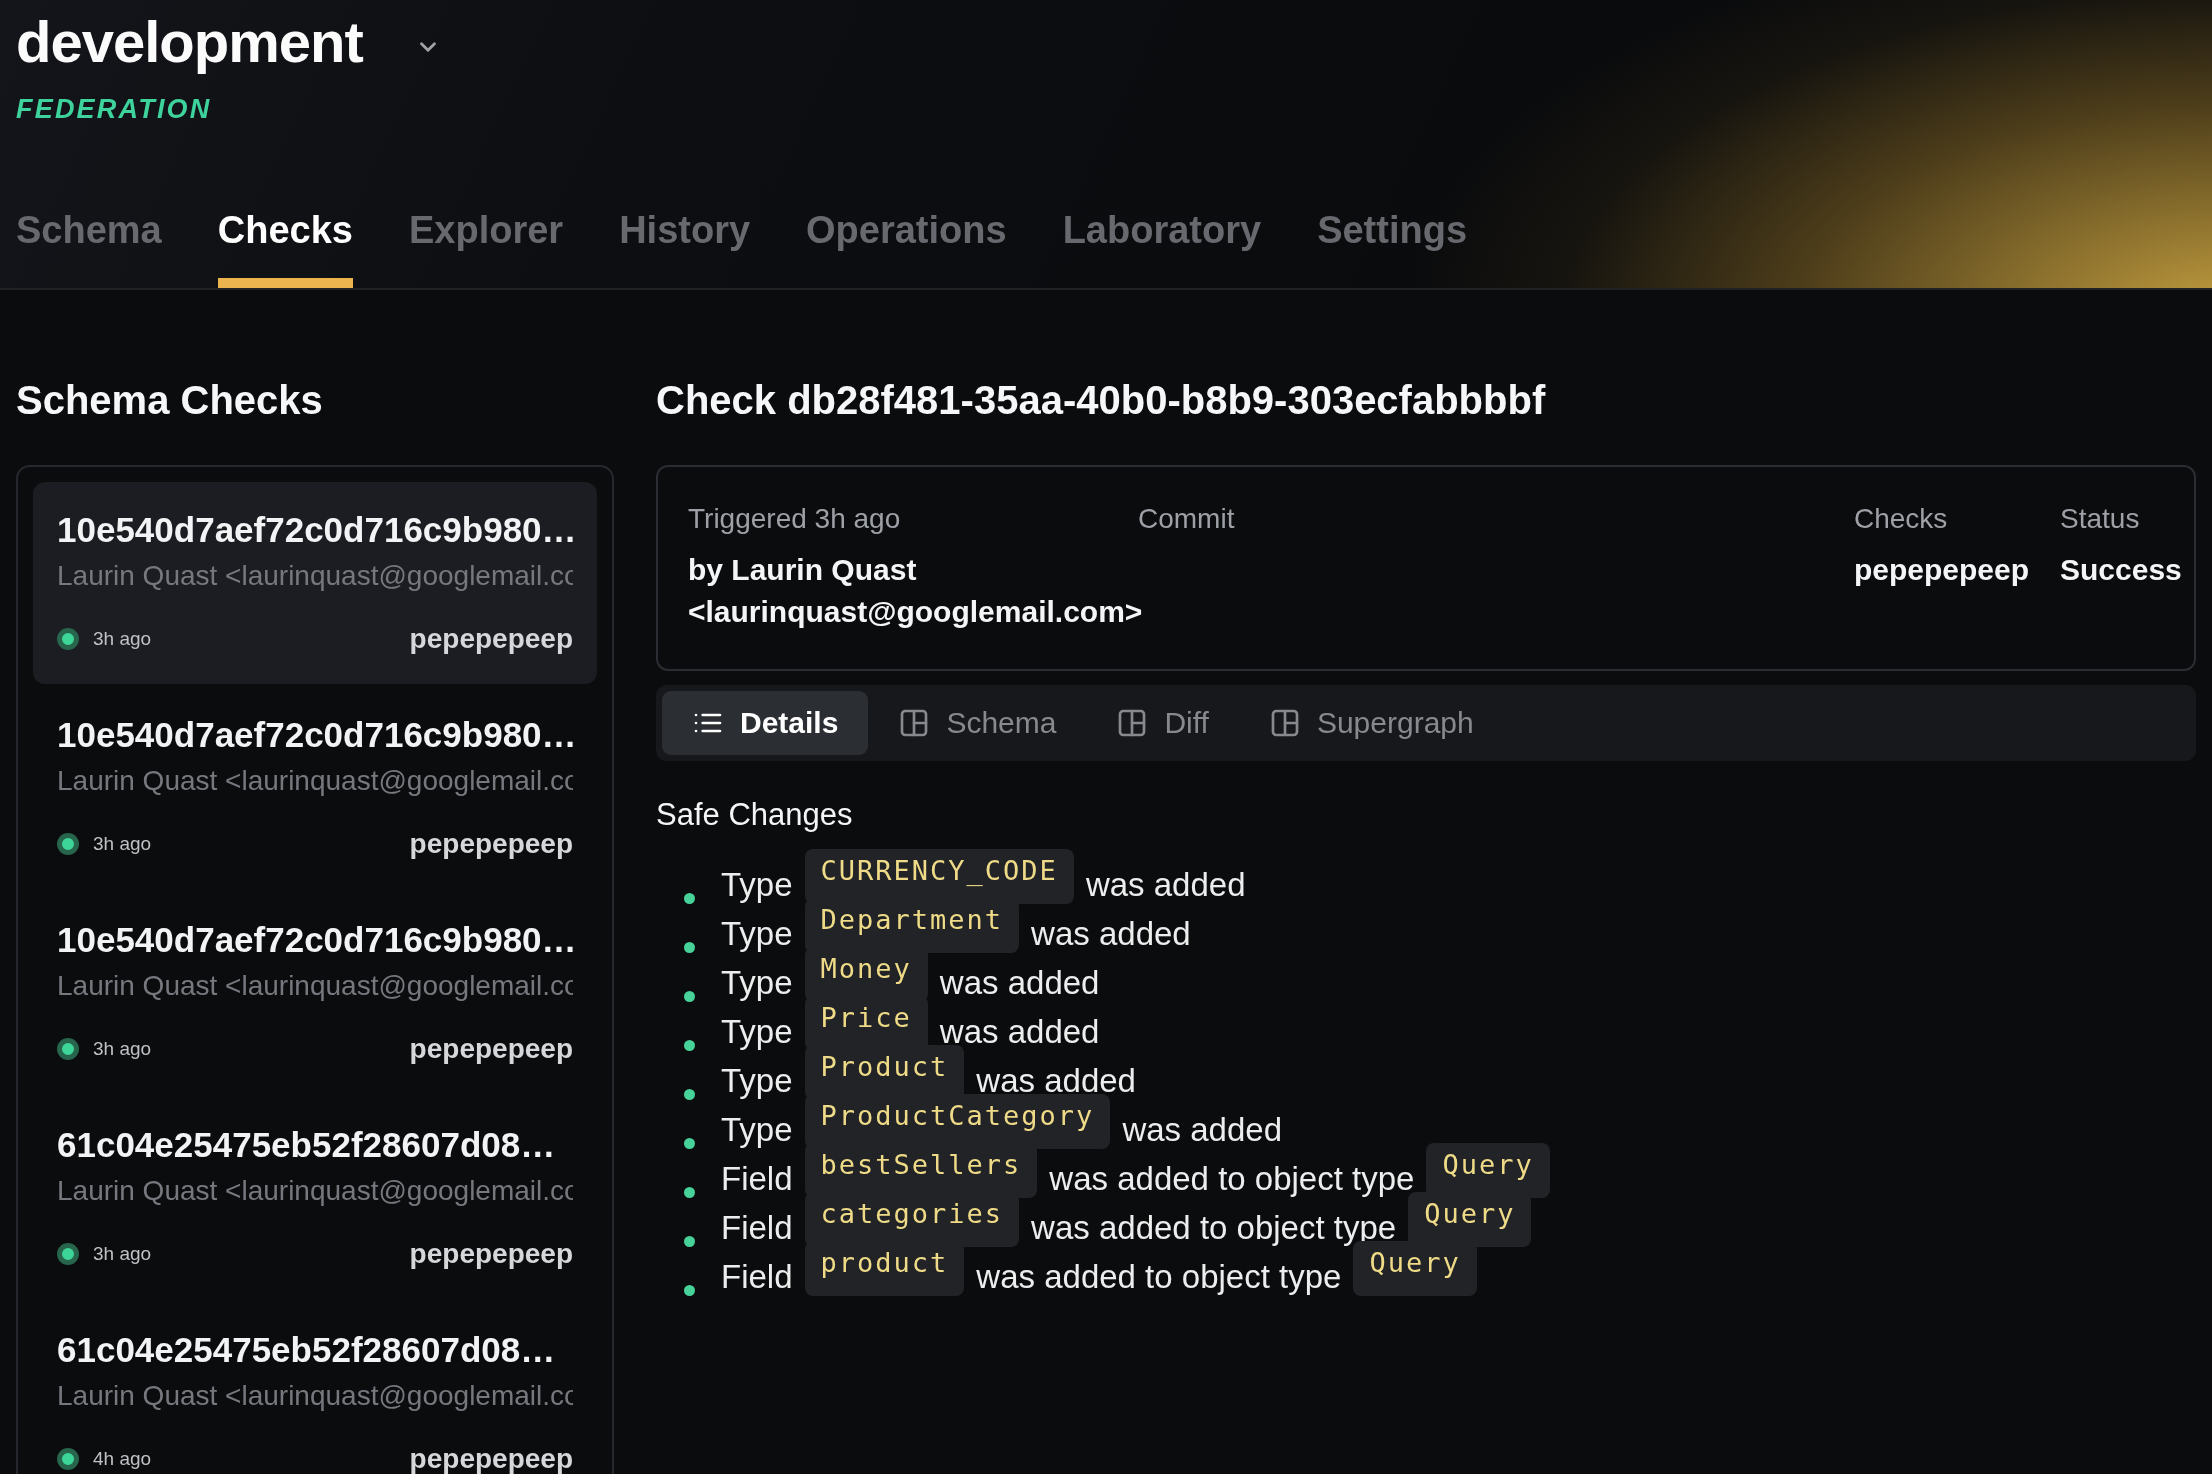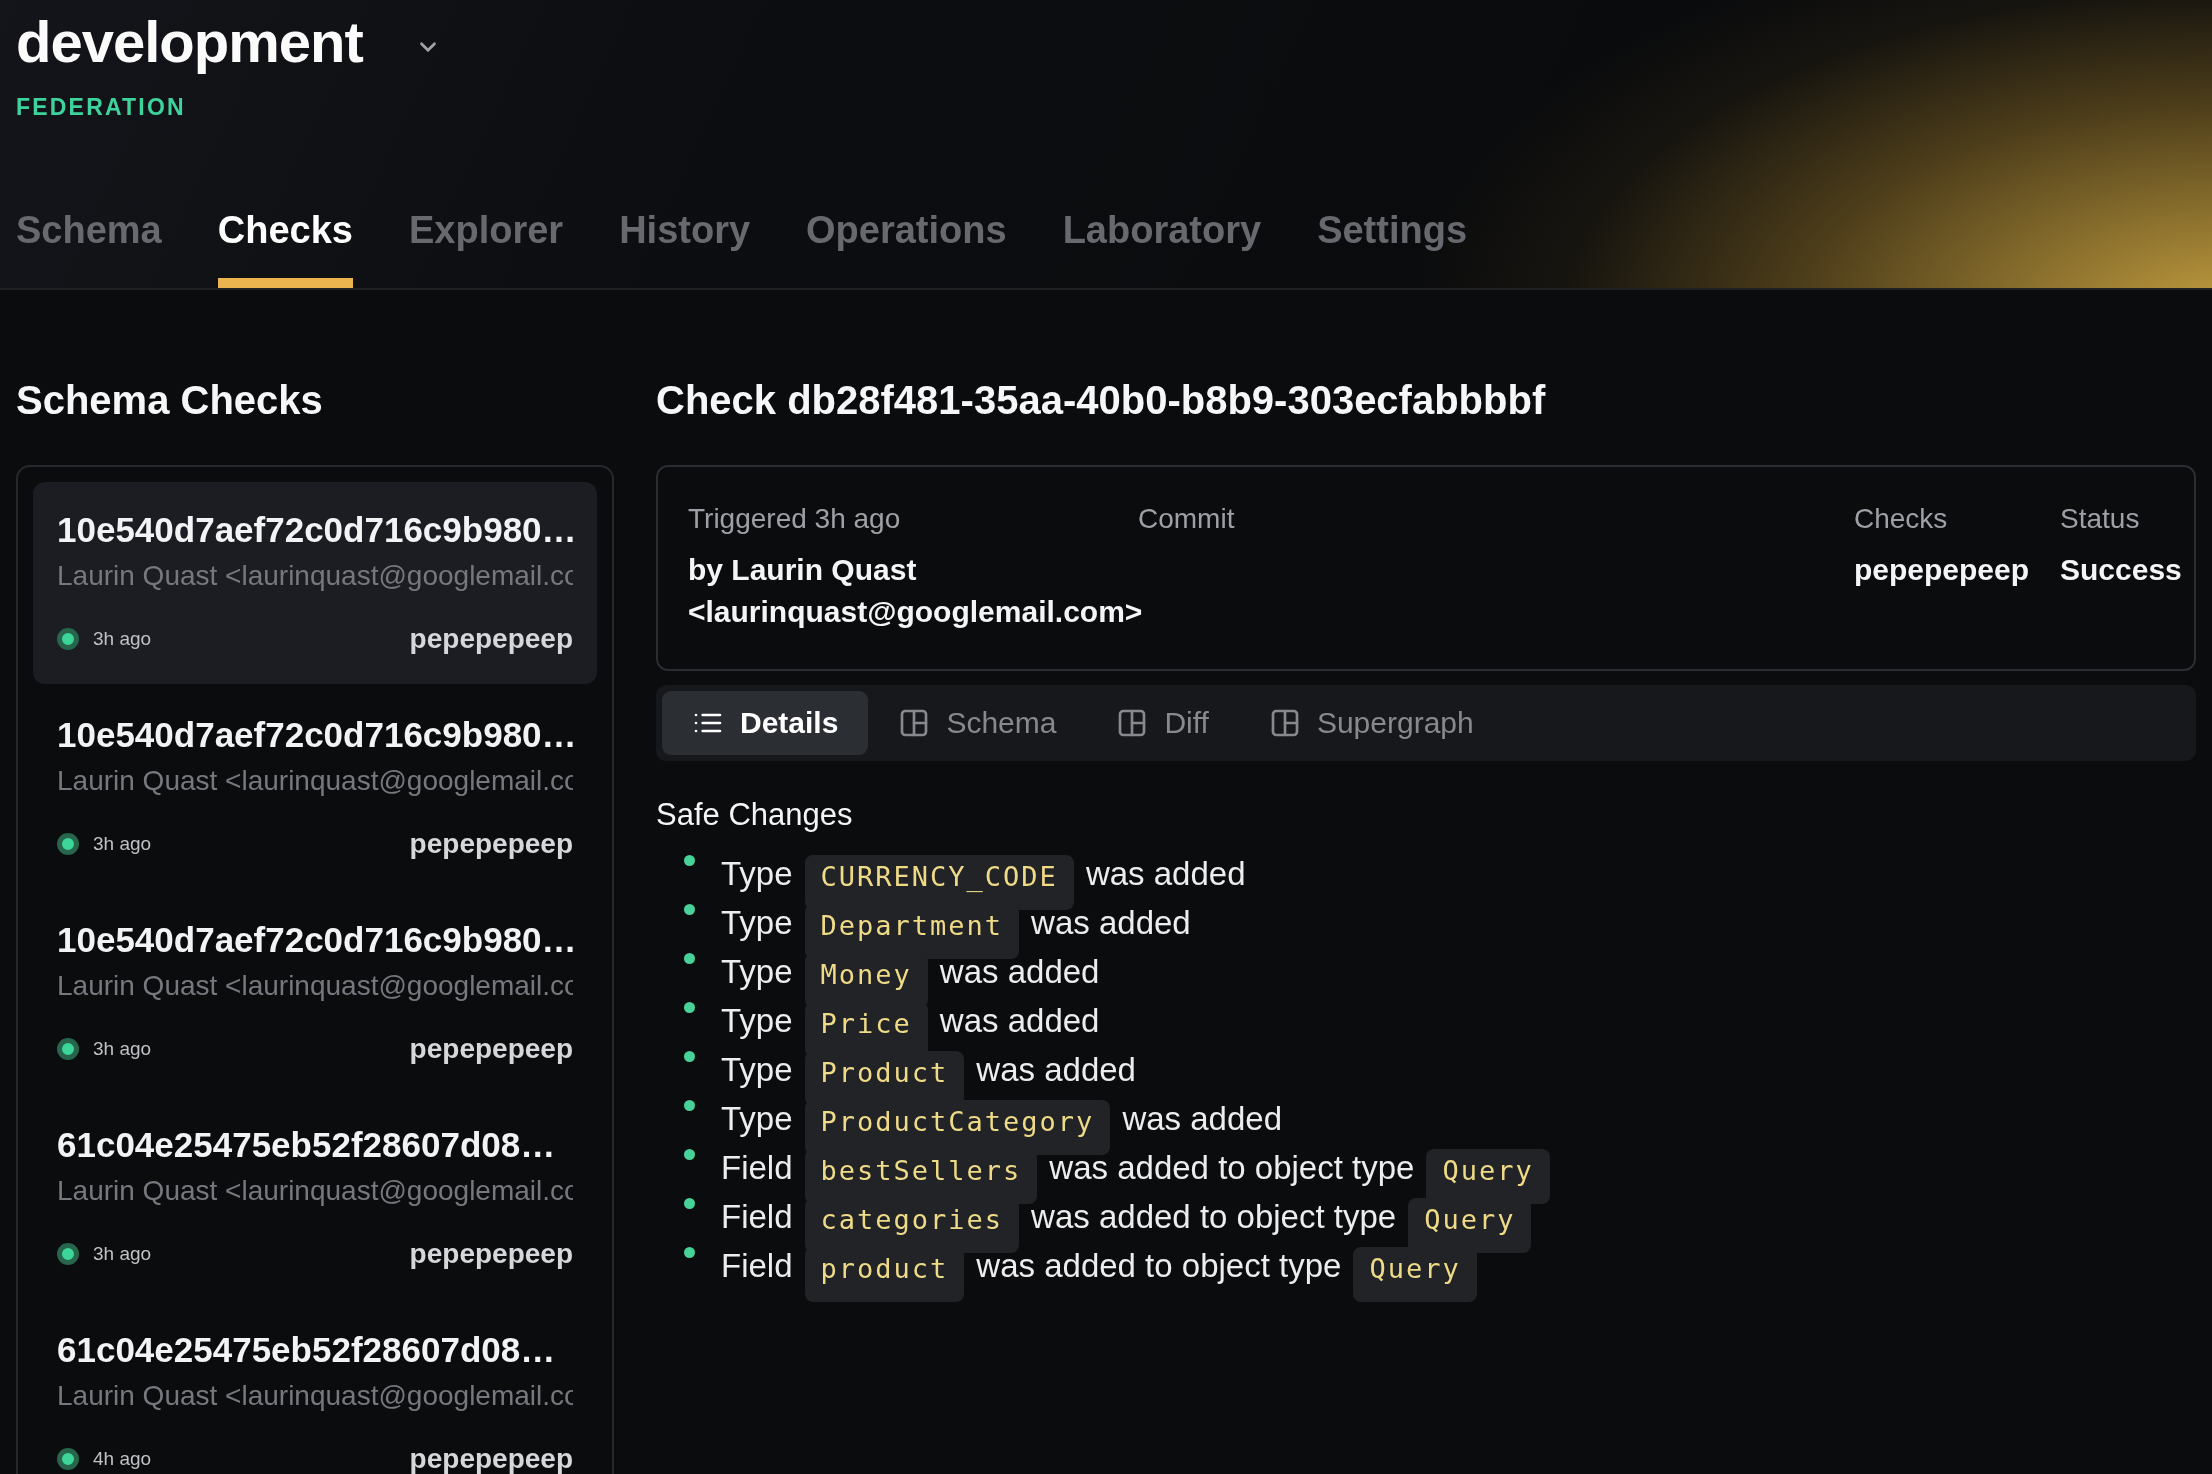--- a/index.html
+++ b/index.html
@@ -25,21 +25,21 @@
       linear-gradient(115deg, #14151a 0%, #0d0e11 30%, #0a0b0d 70%);
   }
   .project-row {
     position:absolute; left:16px; top:8px;
     display:flex; align-items:center; gap:48px;
   }
   .project-title { font-size:58px; font-weight:700; letter-spacing:-1px; color:#fbfbfc; }
   .chev { display:flex; align-items:center; cursor:pointer; margin-top:10px; }
   .badge {
     position:absolute; left:16px; top:94px;
-    font-size:23px; font-weight:700; letter-spacing:2.2px;
+    font-size:27px; font-weight:700; letter-spacing:2.2px;font-style:italic;
   }
   nav { position:absolute; left:16px; bottom:0; display:flex; gap:56px; }
   .nav-tab {
     font-size:38px; font-weight:700; color:#67696f;
     padding-bottom:26px; border-bottom:10px solid transparent; cursor:pointer;
     white-space:nowrap;
   }
   .nav-tab.active { color:#ffffff; }
 
   
@@ -103,21 +103,21 @@
     height:64px; display:flex; align-items:center; gap:16px;
     padding:0 30px; border-radius:9px;
     font-size:30px; font-weight:500; color:#87898e; cursor:pointer;
   }
   .view-tab.active { background:#2b2e33; color:#ffffff; font-weight:600; }
   .view-tab svg { flex:none; }
 
   
   .h3 { margin-top:36px; font-size:31px; font-weight:400; color:#f4f5f6; }
   .changes { margin-top:22px; list-style:none; }
-  .change-row { display:flex; align-items:flex-start; height:49px; font-size:33px; color:#eceded; }
+  .change-row { display:flex; align-items:flex-end; height:49px; font-size:33px; color:#eceded; }
   .bullet { width:11px; height:11px; border-radius:50%; margin:0 26px 0 28px; flex:none; }
   .chip {
     background:#212327; border-radius:8px;
     padding:6px 16px 18px;
     font-family:"DejaVu Sans Mono", monospace;
     font-size:27px; letter-spacing:2px;
     margin:0 12px; white-space:nowrap;
   }
 </style>
 </head>

